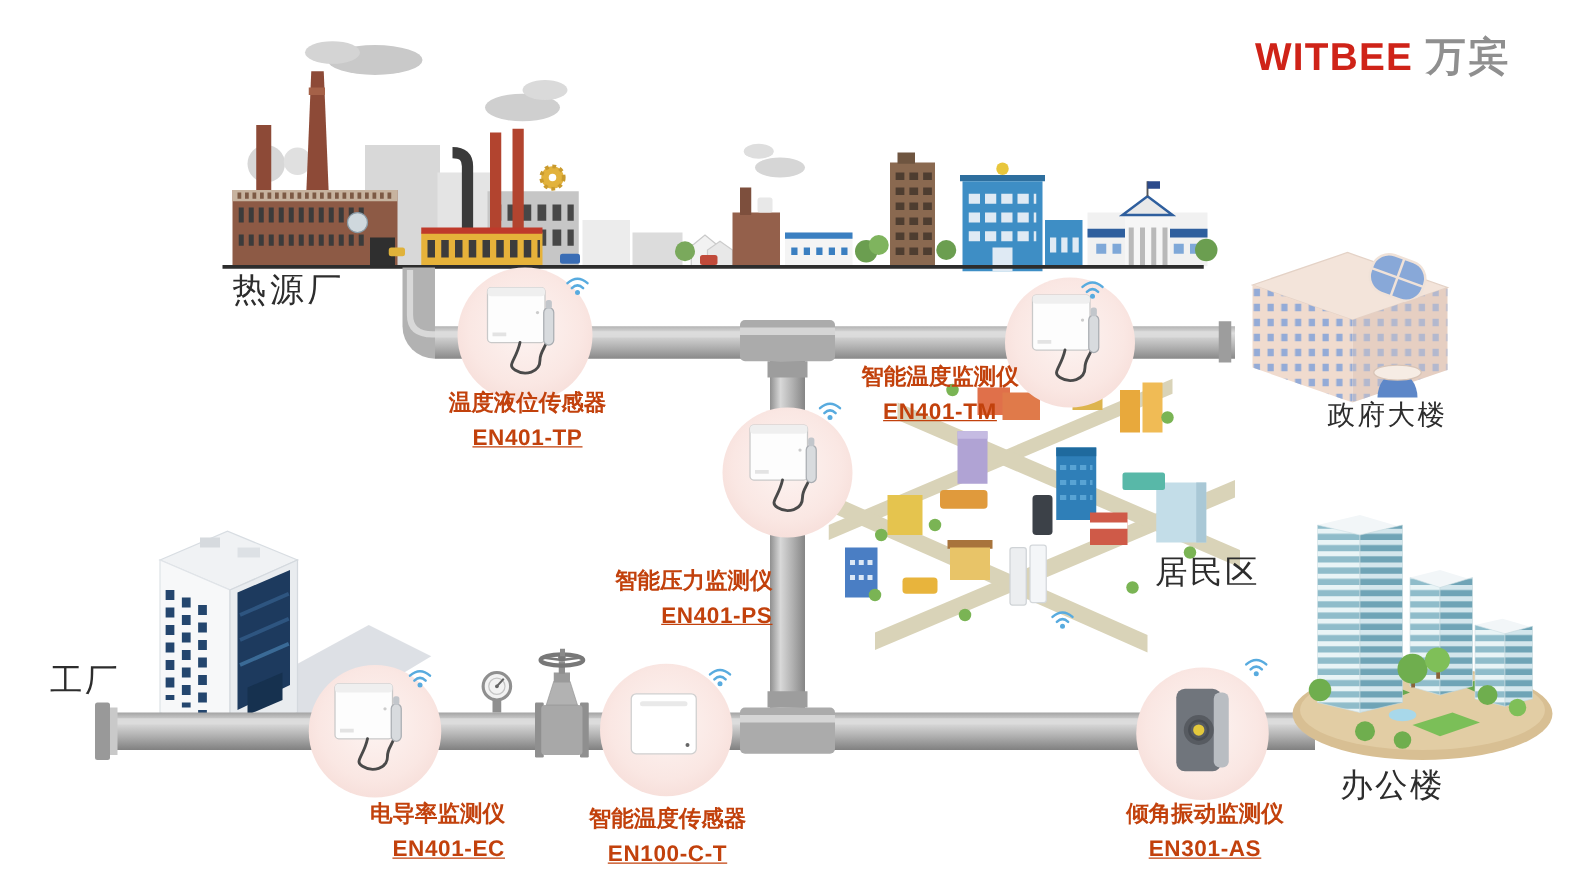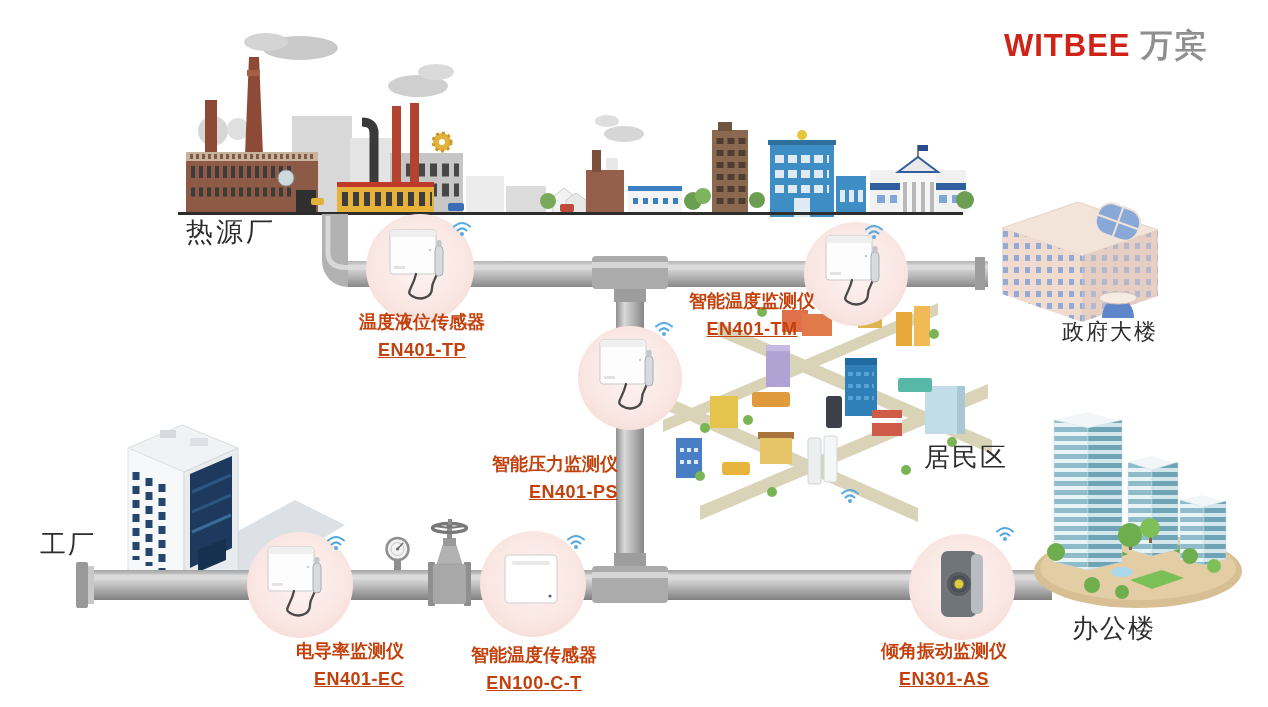--- a/index.html
+++ b/index.html
@@ -16,21 +16,21 @@
   .lbl-factory{left:40px;top:527px;font-size:26px;letter-spacing:2px;}
   .lbl-office{left:1072px;top:611px;font-size:26px;letter-spacing:2px;text-align:center;}
   .sensor-label{position:absolute;color:#c2410c;font-size:18px;font-weight:600;
                 line-height:28px;text-align:center;white-space:nowrap;}
   .sensor-label .model{font-weight:600;letter-spacing:.5px;text-decoration:underline;}
   .s-tp{left:318px;top:308px;width:208px;}
   .s-ps{left:408px;top:406px;width:210px;text-align:right;margin-top:44px;}
   .s-tm{left:648px;top:287px;width:208px;}
   .s-ec{left:196px;top:637px;width:208px;text-align:right;}
   .s-ct{left:428px;top:641px;width:212px;}
-  .s-as{left:838px;top:637px;width:212px;}
+  .s-as{left:858px;top:637px;width:212px;}
 </style>
 </head>
 <body>
 
 <div class="stage">
 
 <svg class="artwork" width="1268" height="707" viewBox="0 0 1268 707">
   <defs>
     <linearGradient id="gH1" gradientUnits="userSpaceOnUse" x1="0" y1="259" x2="0" y2="289">
       <stop offset="0" stop-color="#a3a3a3"></stop>

